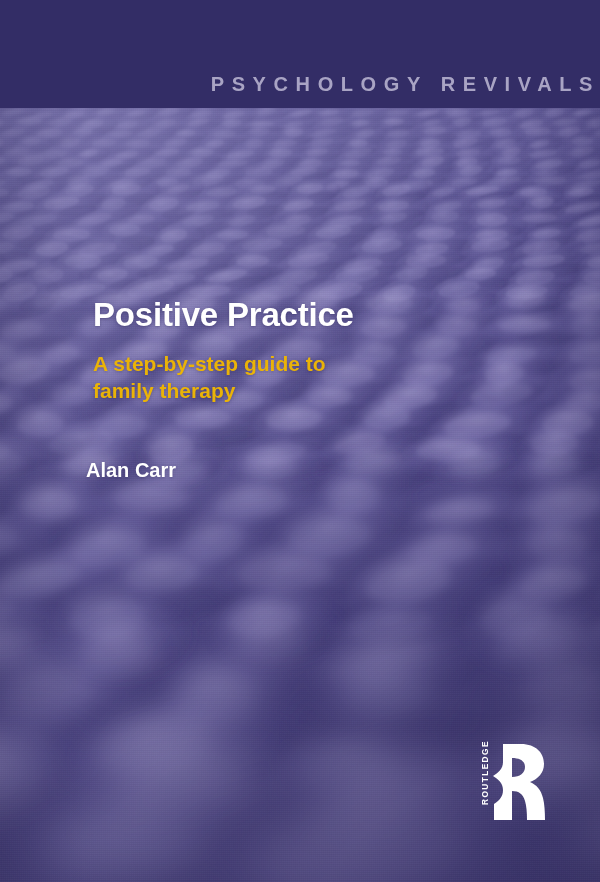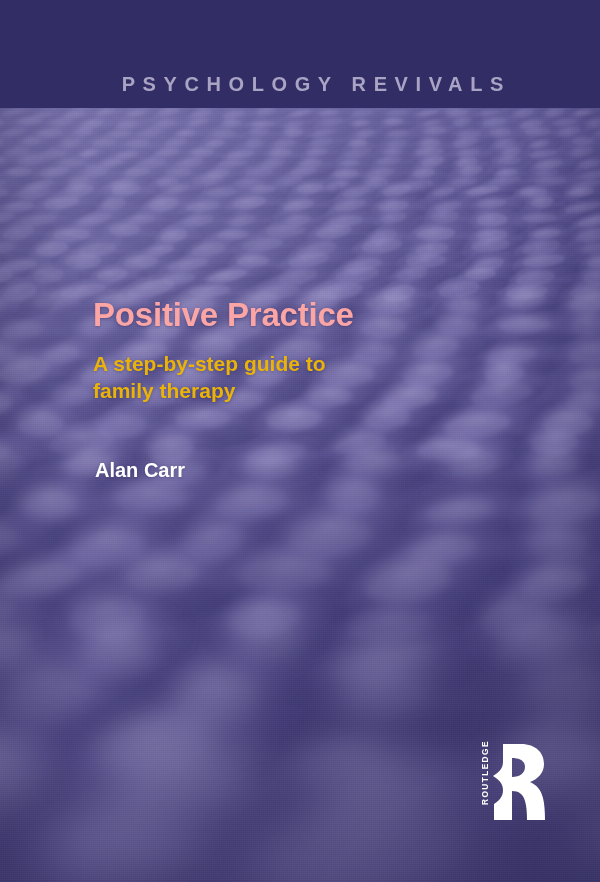--- a/index.html
+++ b/index.html
@@ -65,60 +65,60 @@
     width: 600px;
     height: 108px;
     background: #332d66;
     z-index: 6;
   }
   #banner-title {
     position: absolute;
     left: 17px;
     right: 0;
     top: 74px;
-    text-align: center;
+    text-align: right;
     color: #a9a4c4;
     font-size: 20px;
     font-weight: bold;
     letter-spacing: 7.6px;
     text-indent: 7.6px;
     line-height: 1;
     white-space: nowrap;
     margin-left: 8px;
   }
 
   
   #text-block {
     position: absolute;
     left: 93px;
     top: 298px;
     width: 420px;
     z-index: 7;
   }
   #book-title {
-    color: #fca5a5;
+    color: #ffffff;
     font-size: 33px;
     font-weight: bold;
     letter-spacing: -0.2px;
     line-height: 1.05;
     margin: 0;
     text-shadow: 0 1px 3px rgba(40,34,80,.35);
   }
   #book-subtitle {
     color: #eab308;
     font-size: 21px;
     font-weight: bold;
     line-height: 1.30;
     margin: 17px 0 0 0;
     max-width: 250px;
     text-shadow: 0 1px 3px rgba(40,34,80,.32);
   }
   #book-author {
     position: absolute;
-    left: 95px;
+    left: 86px;
     top: 460px;
     color: #ffffff;
     font-size: 20px;
     font-weight: bold;
     line-height: 1;
     z-index: 7;
     text-shadow: 0 1px 3px rgba(40,34,80,.32);
   }
 
   

